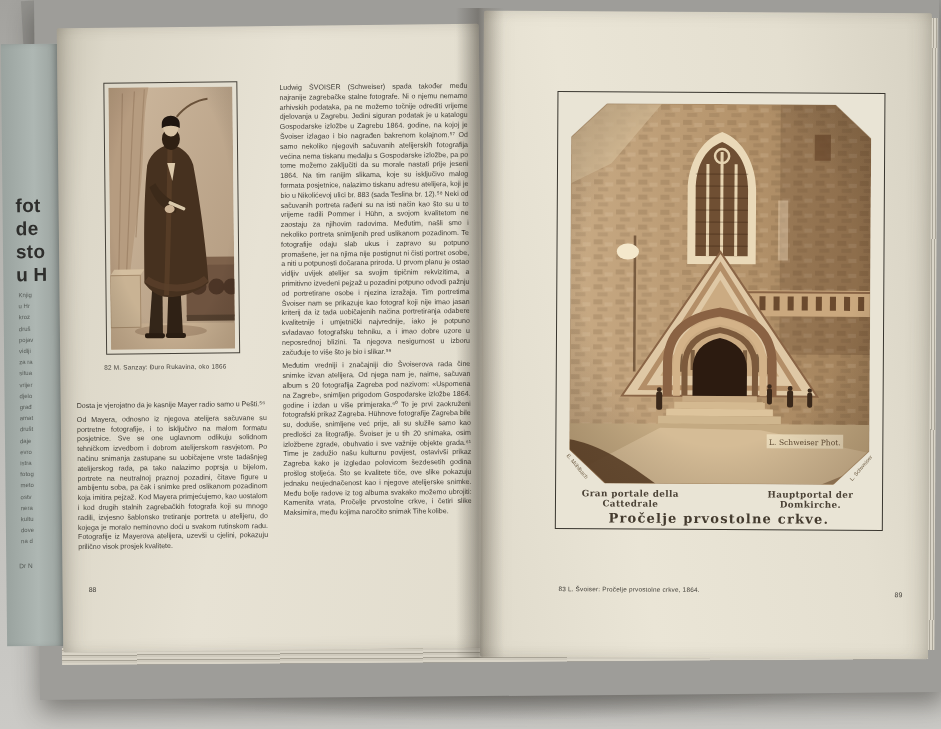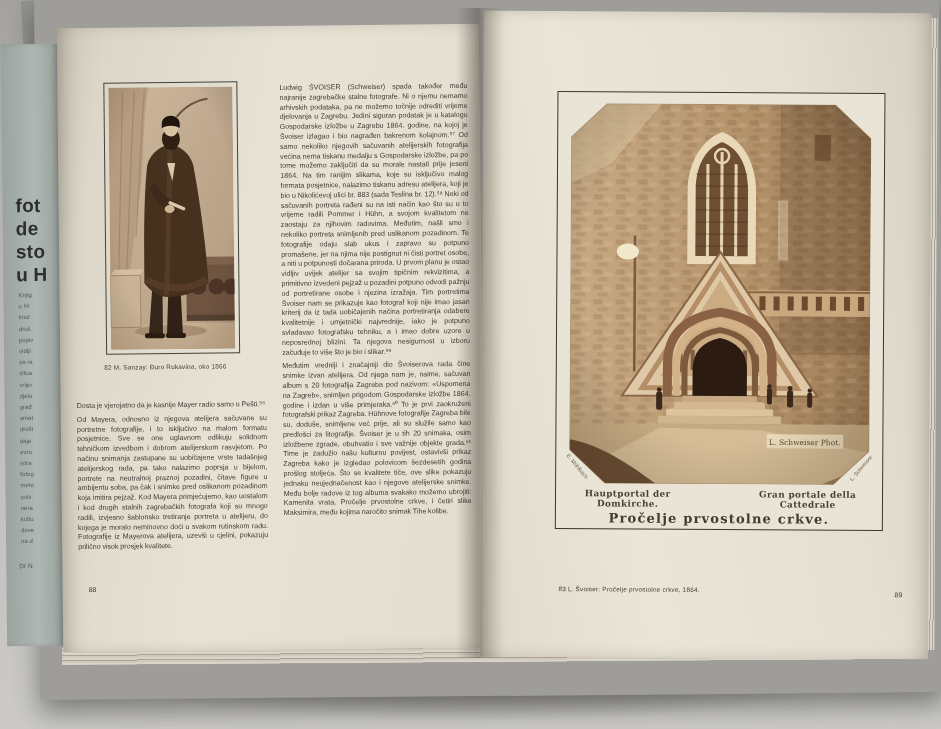--- a/index.html
+++ b/index.html
@@ -290,22 +290,22 @@
             <text x="234" y="340.5" text-anchor="middle" font-size="7.5" fill="#5f4a33" font-family="DejaVu Serif, serif">L. Schweiser Phot.</text>
             <rect width="298" height="380" fill="url(#vig)"></rect>
           </g>
           <polygon points="36,0 262,0 298,34 298,346 262,380 36,380 0,346 0,34" fill="none" stroke="#8a6a48" stroke-width="1" opacity=".5"></polygon>
         </svg>
         <span class="margin-sig l">E. Mühlbach</span>
         <span class="margin-sig r">L. Schweiser</span>
       </div>
       <div class="plate-captions">
         <div class="cap-row">
+          <span>Gran portale della Cattedrale</span>
           <span>Hauptportal der Domkirche.</span>
-          <span>Gran portale della Cattedrale</span>
         </div>
         <div class="cap-main">Pročelje prvostolne crkve.</div>
       </div>
     </div>
     <div class="figure-caption rightpage">83   L. Švoiser: Pročelje prvostolne crkve, 1864.</div>
     <div class="pagenum right">89</div>
   </div>
 
   <div class="gutter"></div>
 </div>

